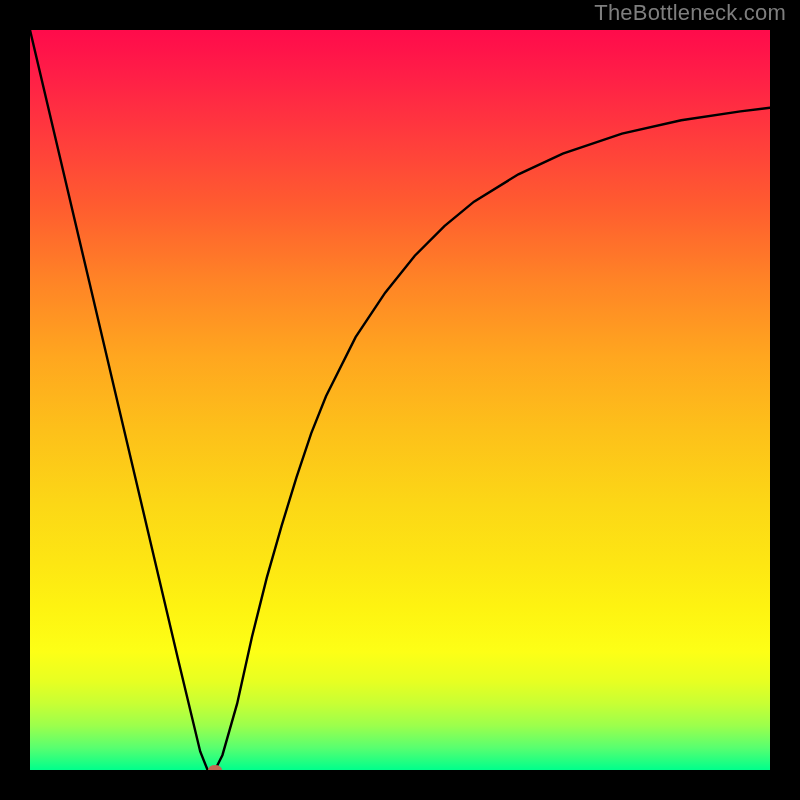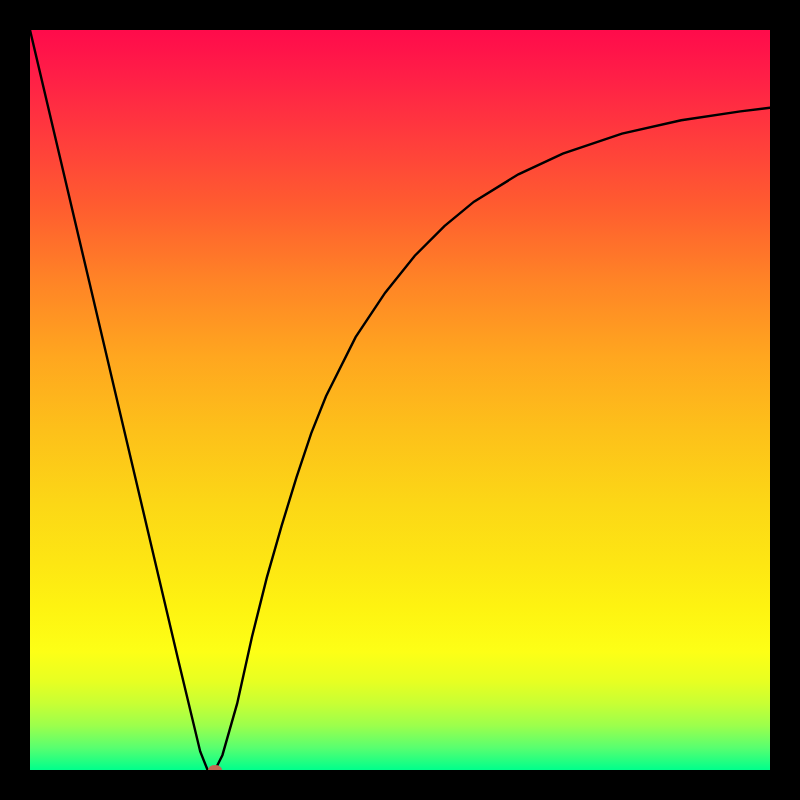--- a/index.html
+++ b/index.html
@@ -72,20 +72,21 @@
     background: #c46a54;
     border-radius: 50%;
     transform: translate(-50%, -50%);
     z-index: 5;
   }
 </style>
 </head>
 <body>
 
 <div class="outer">
+  <div class="watermark">TheBottleneck.com</div>
 
   <div class="plot-area">
     <div class="gradient-bg"></div>
 
     <svg class="curve" viewBox="0 0 740 740" preserveAspectRatio="none">
       <path id="curve-path" d="M0.00 0.00 L29.60 125.80 L59.20 251.60 L88.80 377.40 L118.40 503.20 L148.00 629.00 L170.20 721.50 L177.60 740.00 L185.00 740.00 L192.40 725.20 L207.20 673.40 L222.00 606.80 L236.80 547.60 L251.60 495.80 L266.40 447.70 L281.20 403.30 L296.00 366.30 L325.60 307.10 L355.20 262.70 L384.80 225.70 L414.40 196.10 L444.00 171.68 L488.40 144.30 L532.80 123.58 L592.00 103.60 L651.20 90.28 L710.40 81.40 L740.00 77.70 " fill="none" stroke="#000" stroke-width="2.4" stroke-linecap="round"></path>
     </svg>
 
     <div id="marker" class="marker" style="left: 185px; top: 740px; background: rgb(196, 106, 84);"></div>
   </div>

